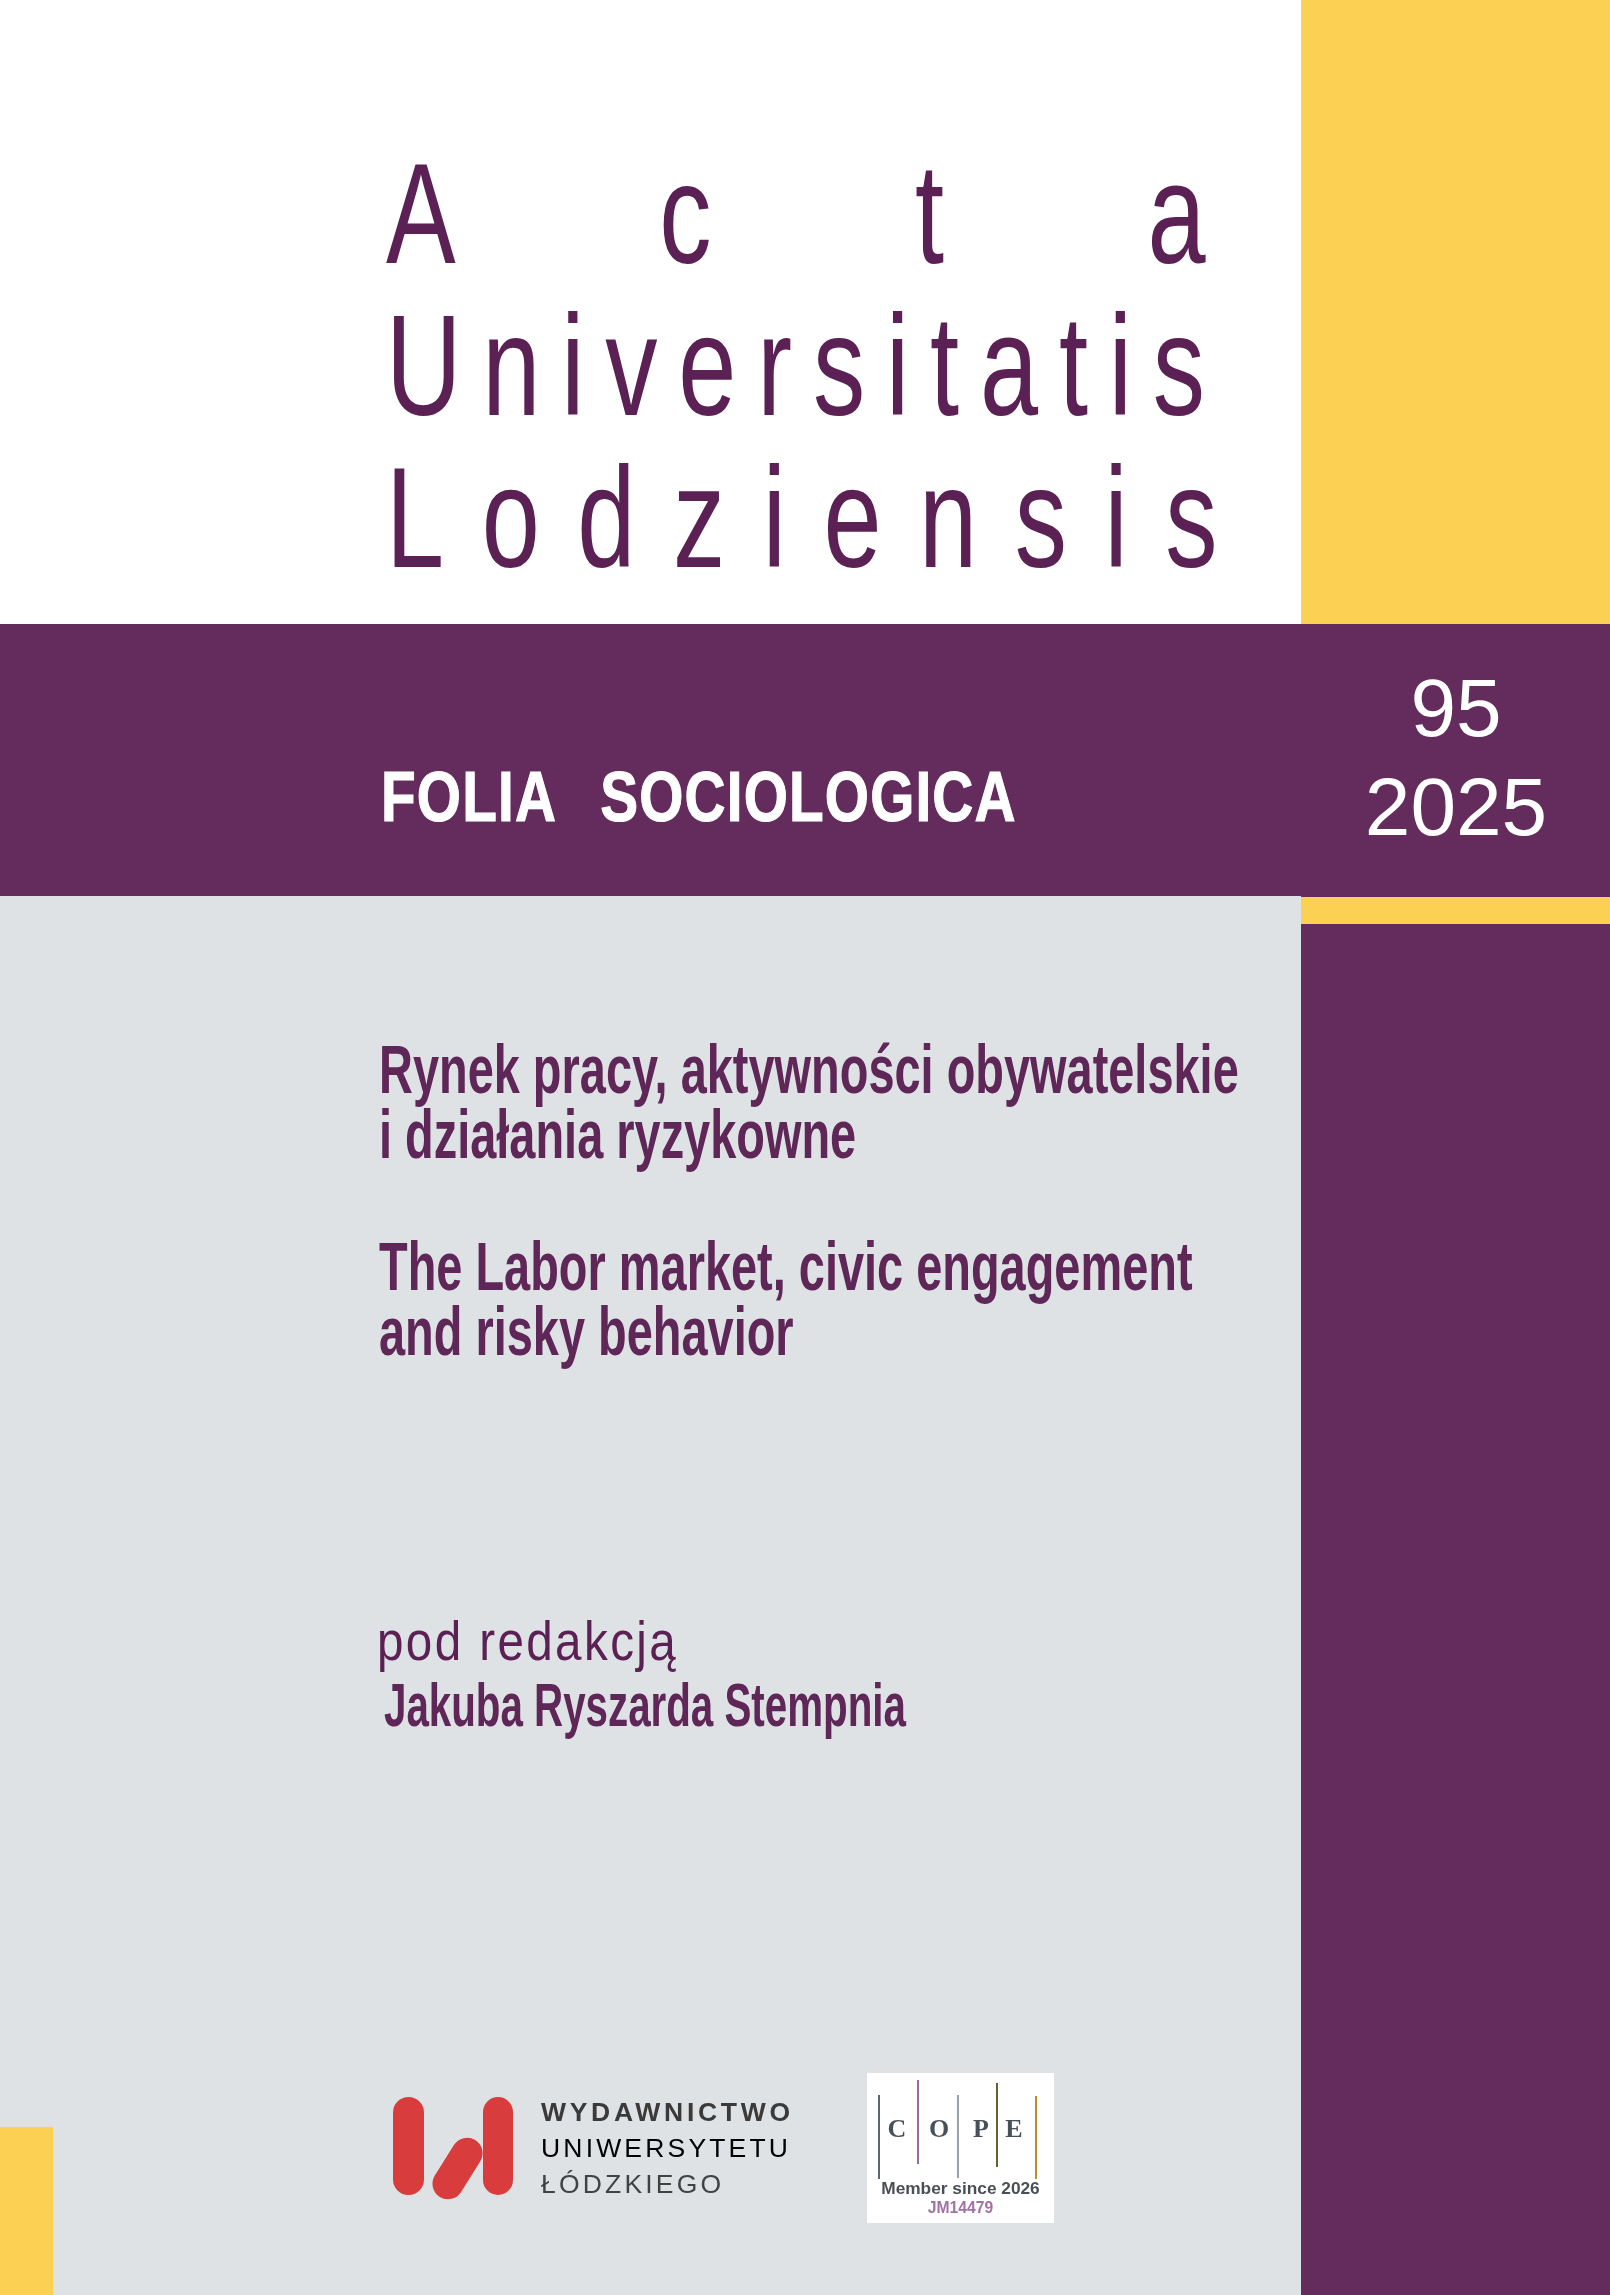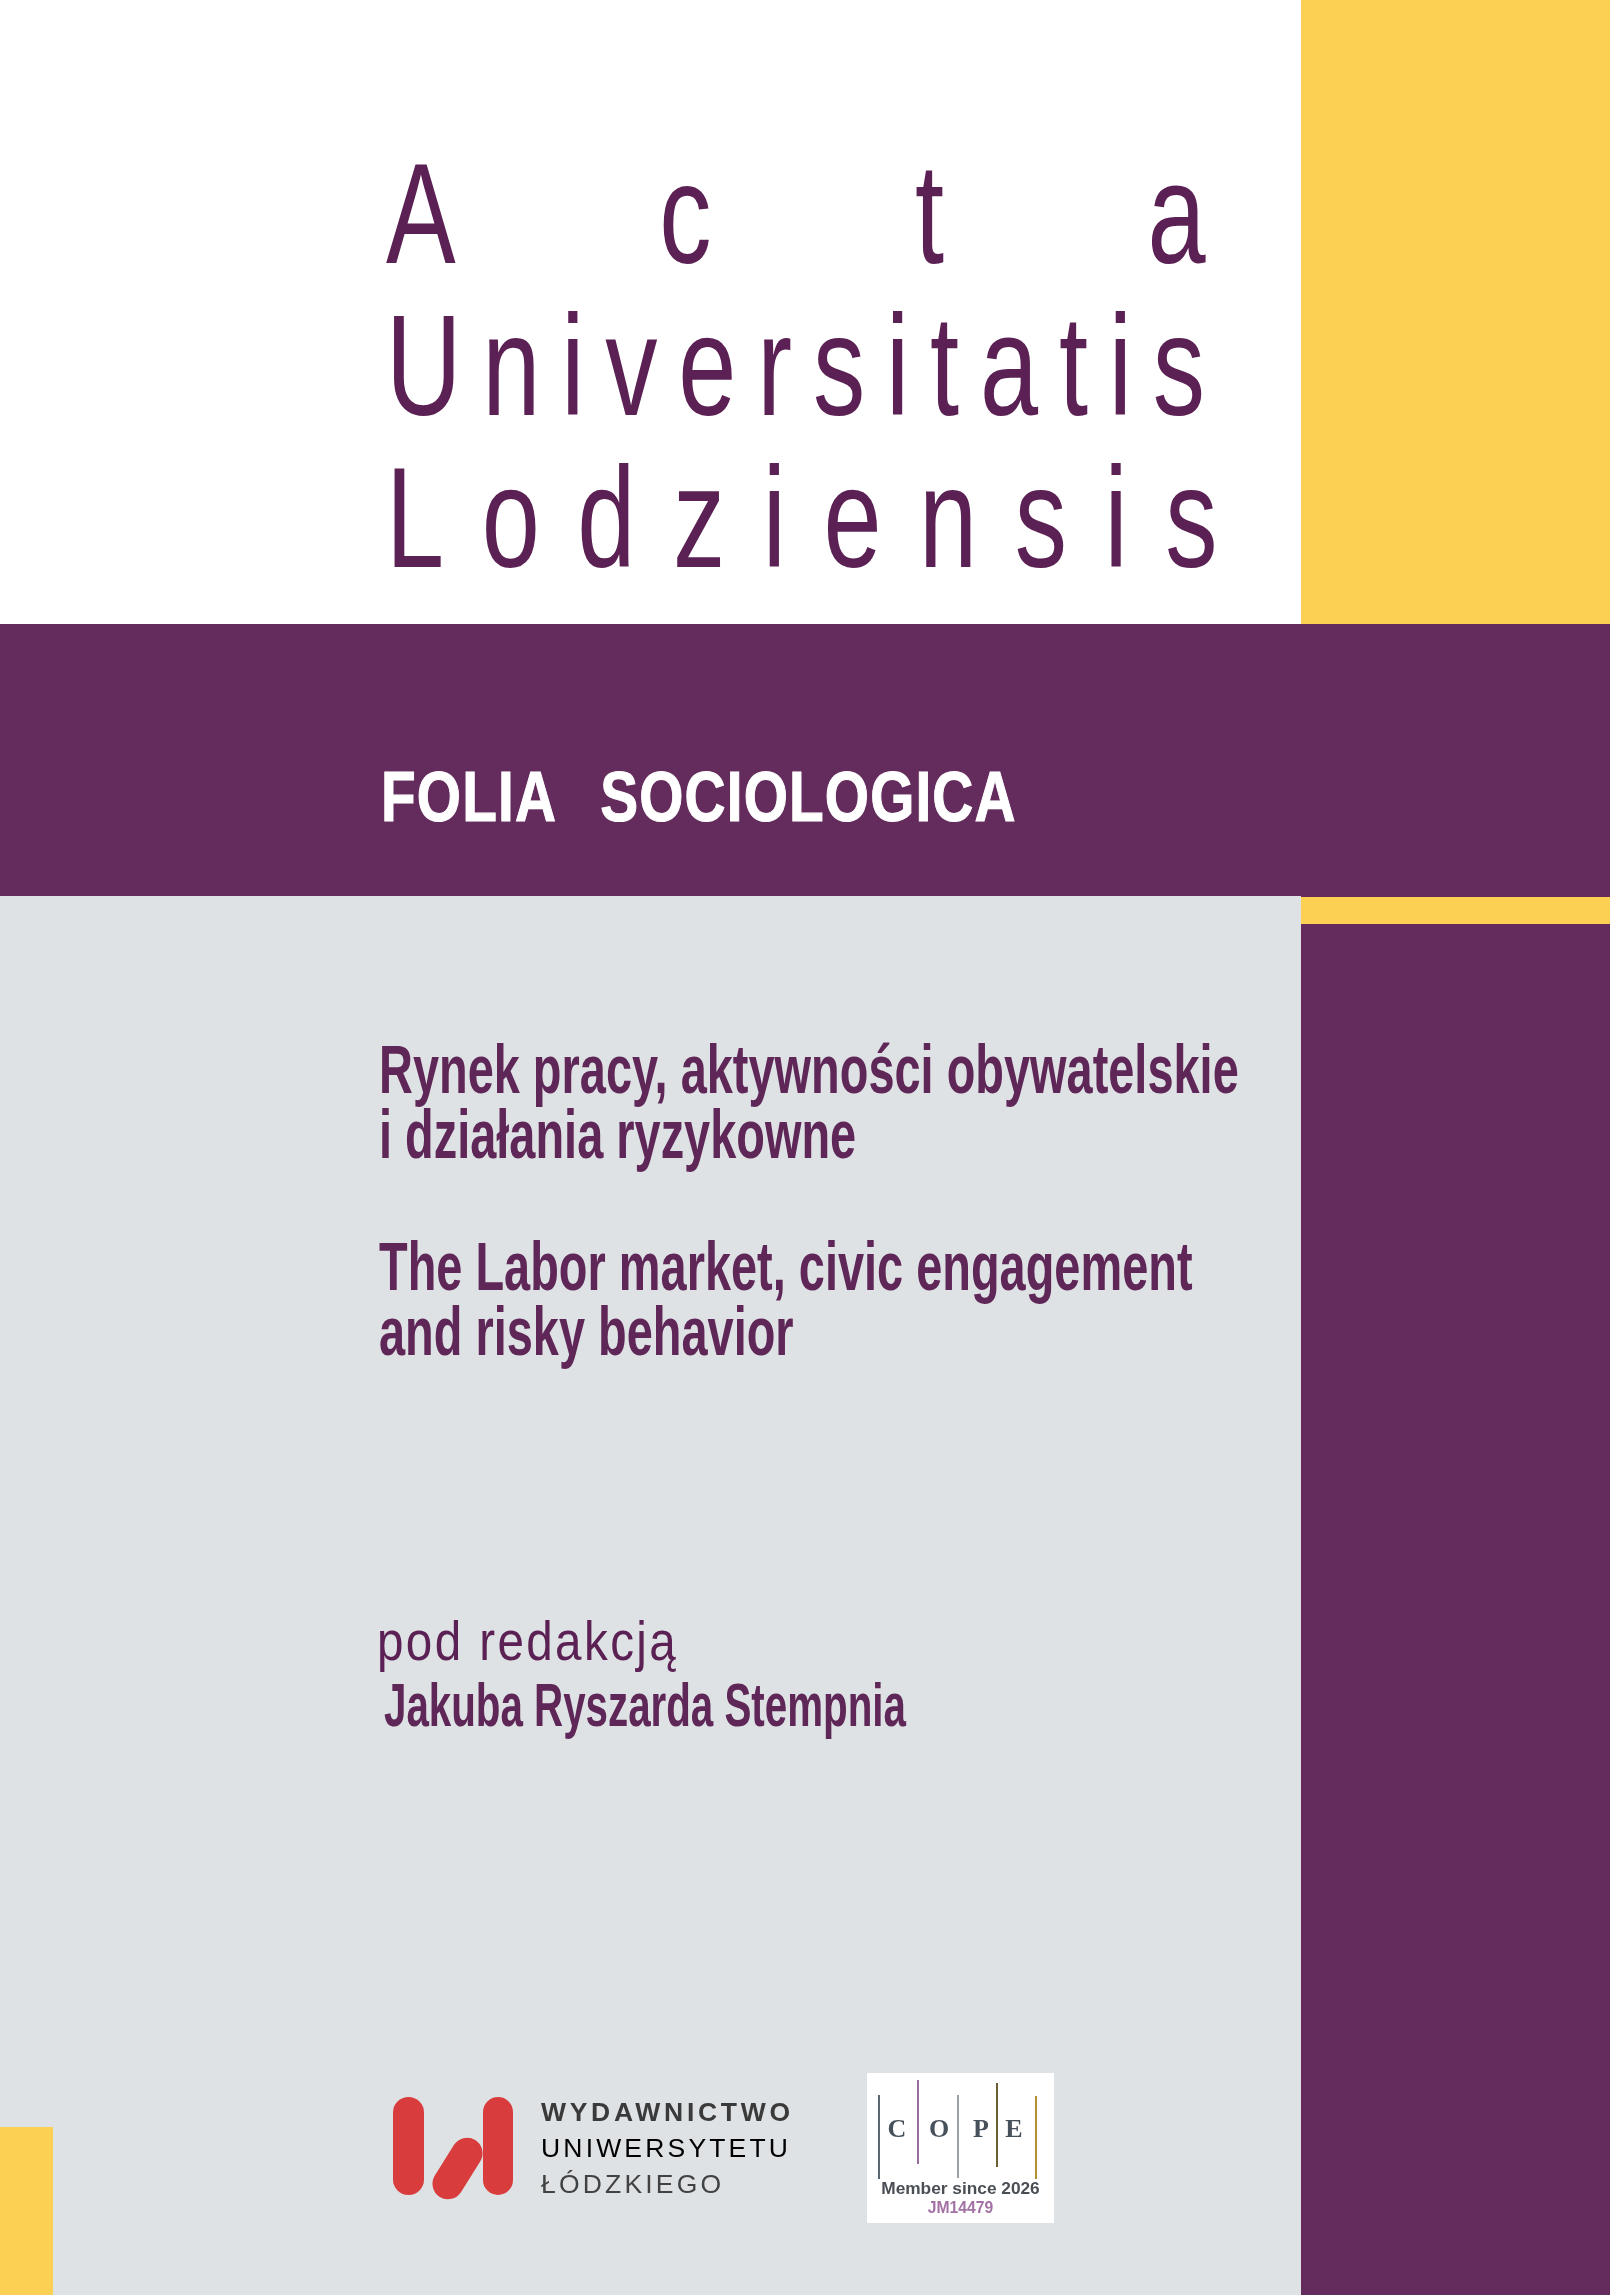--- a/index.html
+++ b/index.html
@@ -69,20 +69,22 @@
   <div class="yellow-corner"></div>
 
   <div class="masthead">
     <div class="l1">Acta</div>
     <div class="l2">Universitatis</div>
     <div class="l3">Lodziensis</div>
   </div>
 
   <div class="series-title">FOLIA SOCIOLOGICA</div>
   <div class="issue-block">
+    <div>95</div>
+    <div>2025</div>
   </div>
 
   <div class="title-pl">
     <div>Rynek pracy, aktywności obywatelskie</div>
     <div>i działania ryzykowne</div>
   </div>
   <div class="title-en">
     <div>The Labor market, civic engagement</div>
     <div>and risky behavior</div>
   </div>

